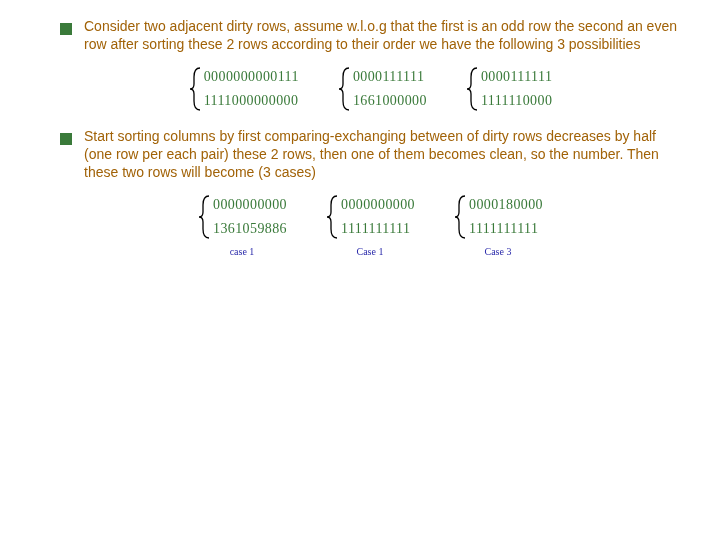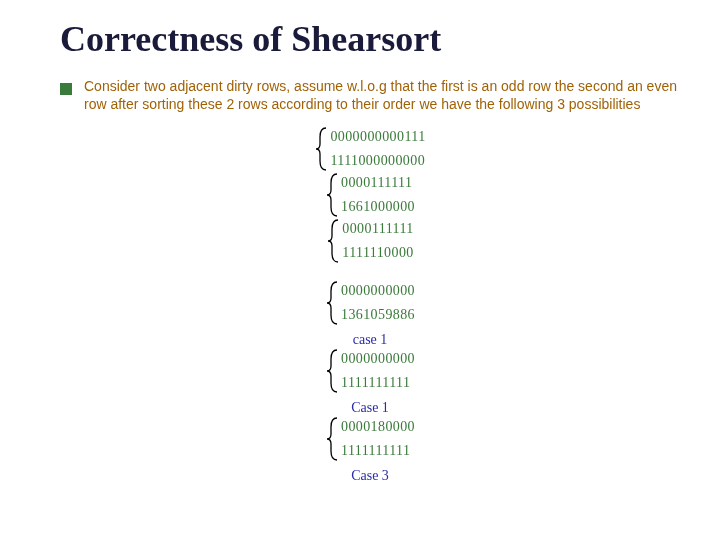--- a/index.html
+++ b/index.html
@@ -42,22 +42,22 @@
     color: #a16207;
     flex: 1;
   }
   .figure-area {
     display: flex;
     justify-content: center;
     margin: 12px 0 16px 0;
   }
   .brace-group {
     display: flex;
+    gap: 38px;
     align-items: center;
-    flex-direction: column;
   }
   .brace-item {
     display: flex;
     align-items: center;
     position: relative;
   }
   .brace-svg {
     width: 14px;
     height: 46px;
     flex: 0 0 14px;
@@ -72,36 +72,35 @@
     font-family: "Times New Roman", Times, serif;
     font-size: 14px;
     color: #3a7a3a;
     letter-spacing: 0.4px;
     line-height: 1;
     white-space: nowrap;
   }
   .case-label {
     text-align: center;
     font-family: "Times New Roman", Times, serif;
-    font-size: 14px;
+    font-size: 10px;
     color: #2a2aaa;
     margin-top: 6px;
   }
   .col {
     display: flex;
     flex-direction: column;
     align-items: center;
   }
 </style>
 </head>
 <body>
 
 <div class="slide">
 
-  <div class="title">Correctness of Shearsort</div>
 
   <div class="bullet-row">
     <div class="bullet-mark"></div>
     <div class="bullet-text">Consider two adjacent dirty rows, assume w.l.o.g that the first is an odd row the second an even row after sorting these 2 rows according to their order we have the following 3 possibilities</div>
   </div>
 
   <div class="figure-area">
     <div class="brace-group">
 
       <div class="brace-item">
@@ -130,20 +129,24 @@
         </svg>
         <div class="rows">
           <div class="binrow">0000111111</div>
           <div class="binrow">1111110000</div>
         </div>
       </div>
 
     </div>
   </div>
 
+  <div class="bullet-row">
+    <div class="bullet-mark"></div>
+    <div class="bullet-text">Start sorting columns by first comparing-exchanging between of dirty rows decreases by half (one row per each pair) these 2 rows, then one of them becomes clean, so the number. Then these two rows will become (3 cases)</div>
+  </div>
 
   <div class="figure-area">
     <div class="brace-group">
 
       <div class="col">
         <div class="brace-item">
           <svg class="brace-svg" viewBox="0 0 14 46">
             <path d="M12 2 Q6 2 6 11 L6 18 Q6 23 2 23 Q6 23 6 28 L6 35 Q6 44 12 44" fill="none" stroke="#000" stroke-width="1.3"></path>
           </svg>
           <div class="rows">

